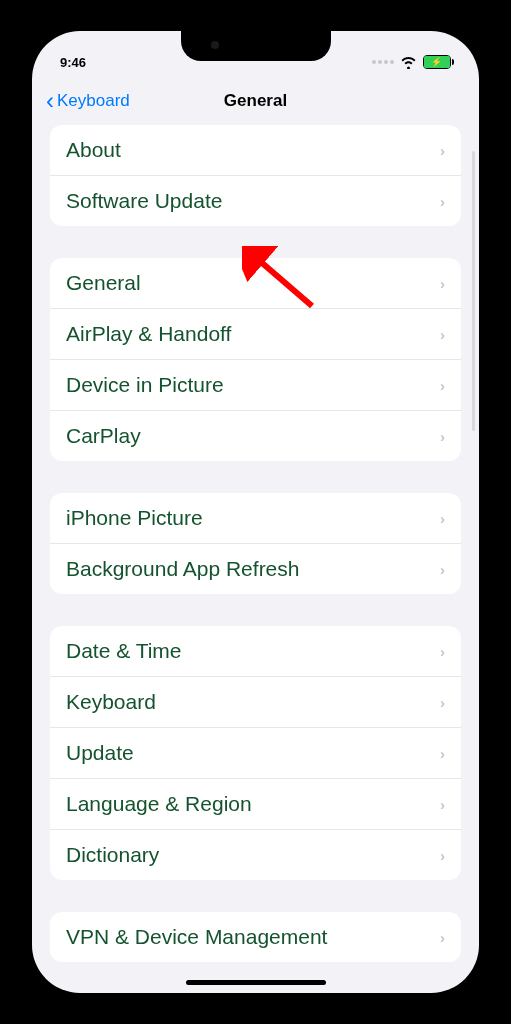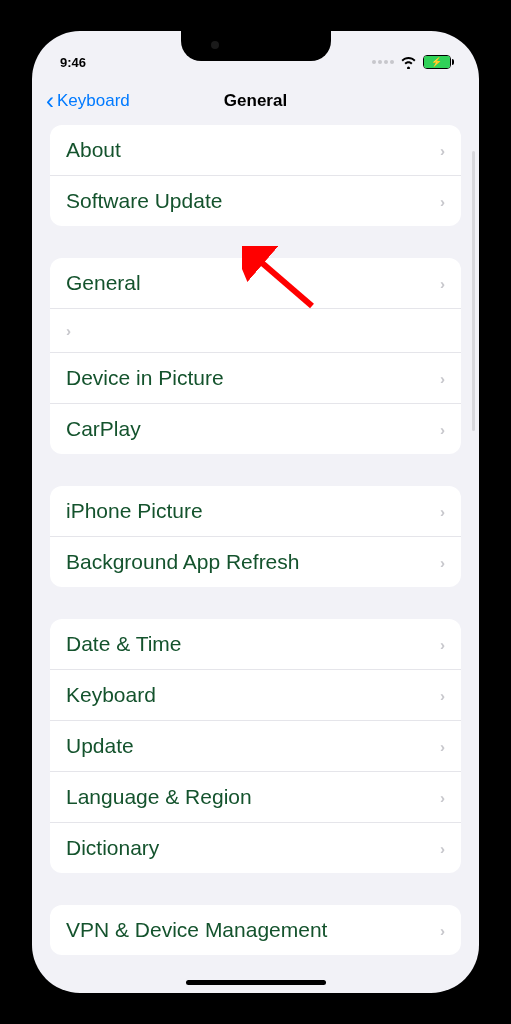--- a/index.html
+++ b/index.html
@@ -99,20 +99,21 @@
           <span class="chevron">›</span>
         </div>
       </div>
 
       <div class="group">
         <div class="row">
           <span class="row-label">General</span>
           <span class="chevron">›</span>
         </div>
         <div class="row">
+          <span class="row-label">AirPlay &amp; Handoff</span>
           <span class="chevron">›</span>
         </div>
         <div class="row">
           <span class="row-label">Device in Picture</span>
           <span class="chevron">›</span>
         </div>
         <div class="row">
           <span class="row-label">CarPlay</span>
           <span class="chevron">›</span>
         </div>

